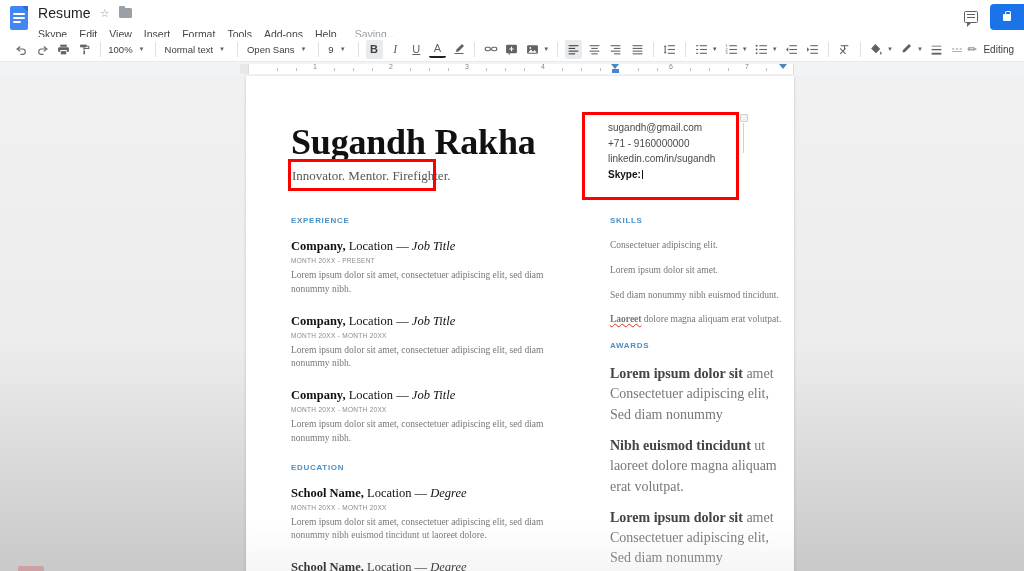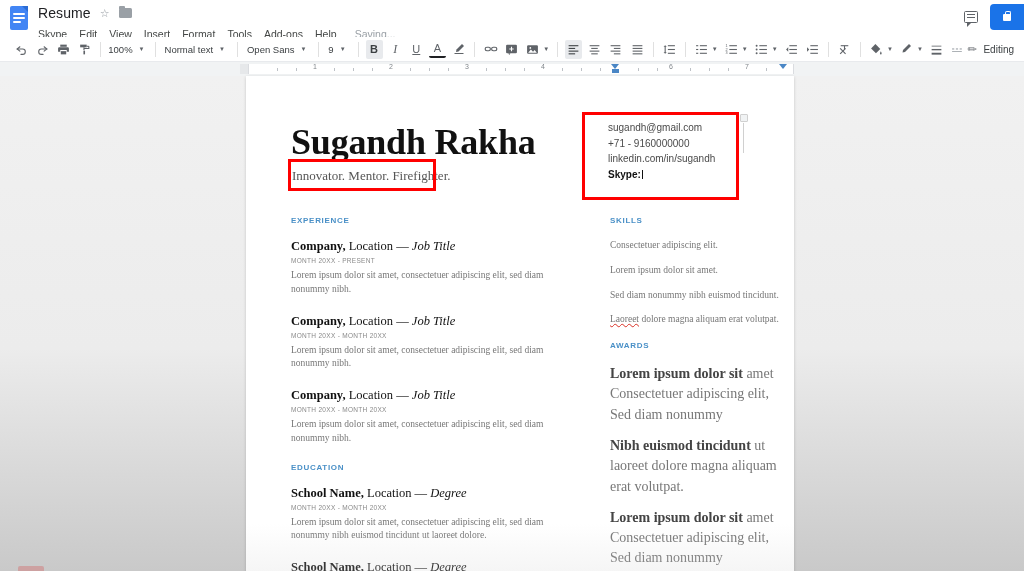--- a/index.html
+++ b/index.html
@@ -167,21 +167,21 @@
   }
   .entry-body {
     font-family: "Liberation Serif", serif; font-size: 9.5px; color: #777;
     line-height: 1.45;
   }
   .sec-block { margin-bottom: 14px; }
   .skill-item {
     font-family: "Liberation Serif", serif; font-size: 9.5px; color: #777;
     line-height: 1.45; margin-bottom: 11px;
   }
-  .spell { text-decoration: underline; text-decoration-color: #d93025; text-decoration-style: wavy; text-decoration-thickness: 1px; }
+  .spell { text-decoration: underline; text-decoration-color: #d93025; text-decoration-style: wavy; text-decoration-thickness: 1px; font-weight: bold; }
   .award-item {
     font-family: "Liberation Serif", serif; font-size: 14px; color: #777;
     line-height: 1.45; margin-bottom: 11px;
   }
   .award-item b { color: #444; font-weight: bold; }
 
   
   .contact {
     position: absolute; left: 362px; top: 44px; width: 160px;
   }

